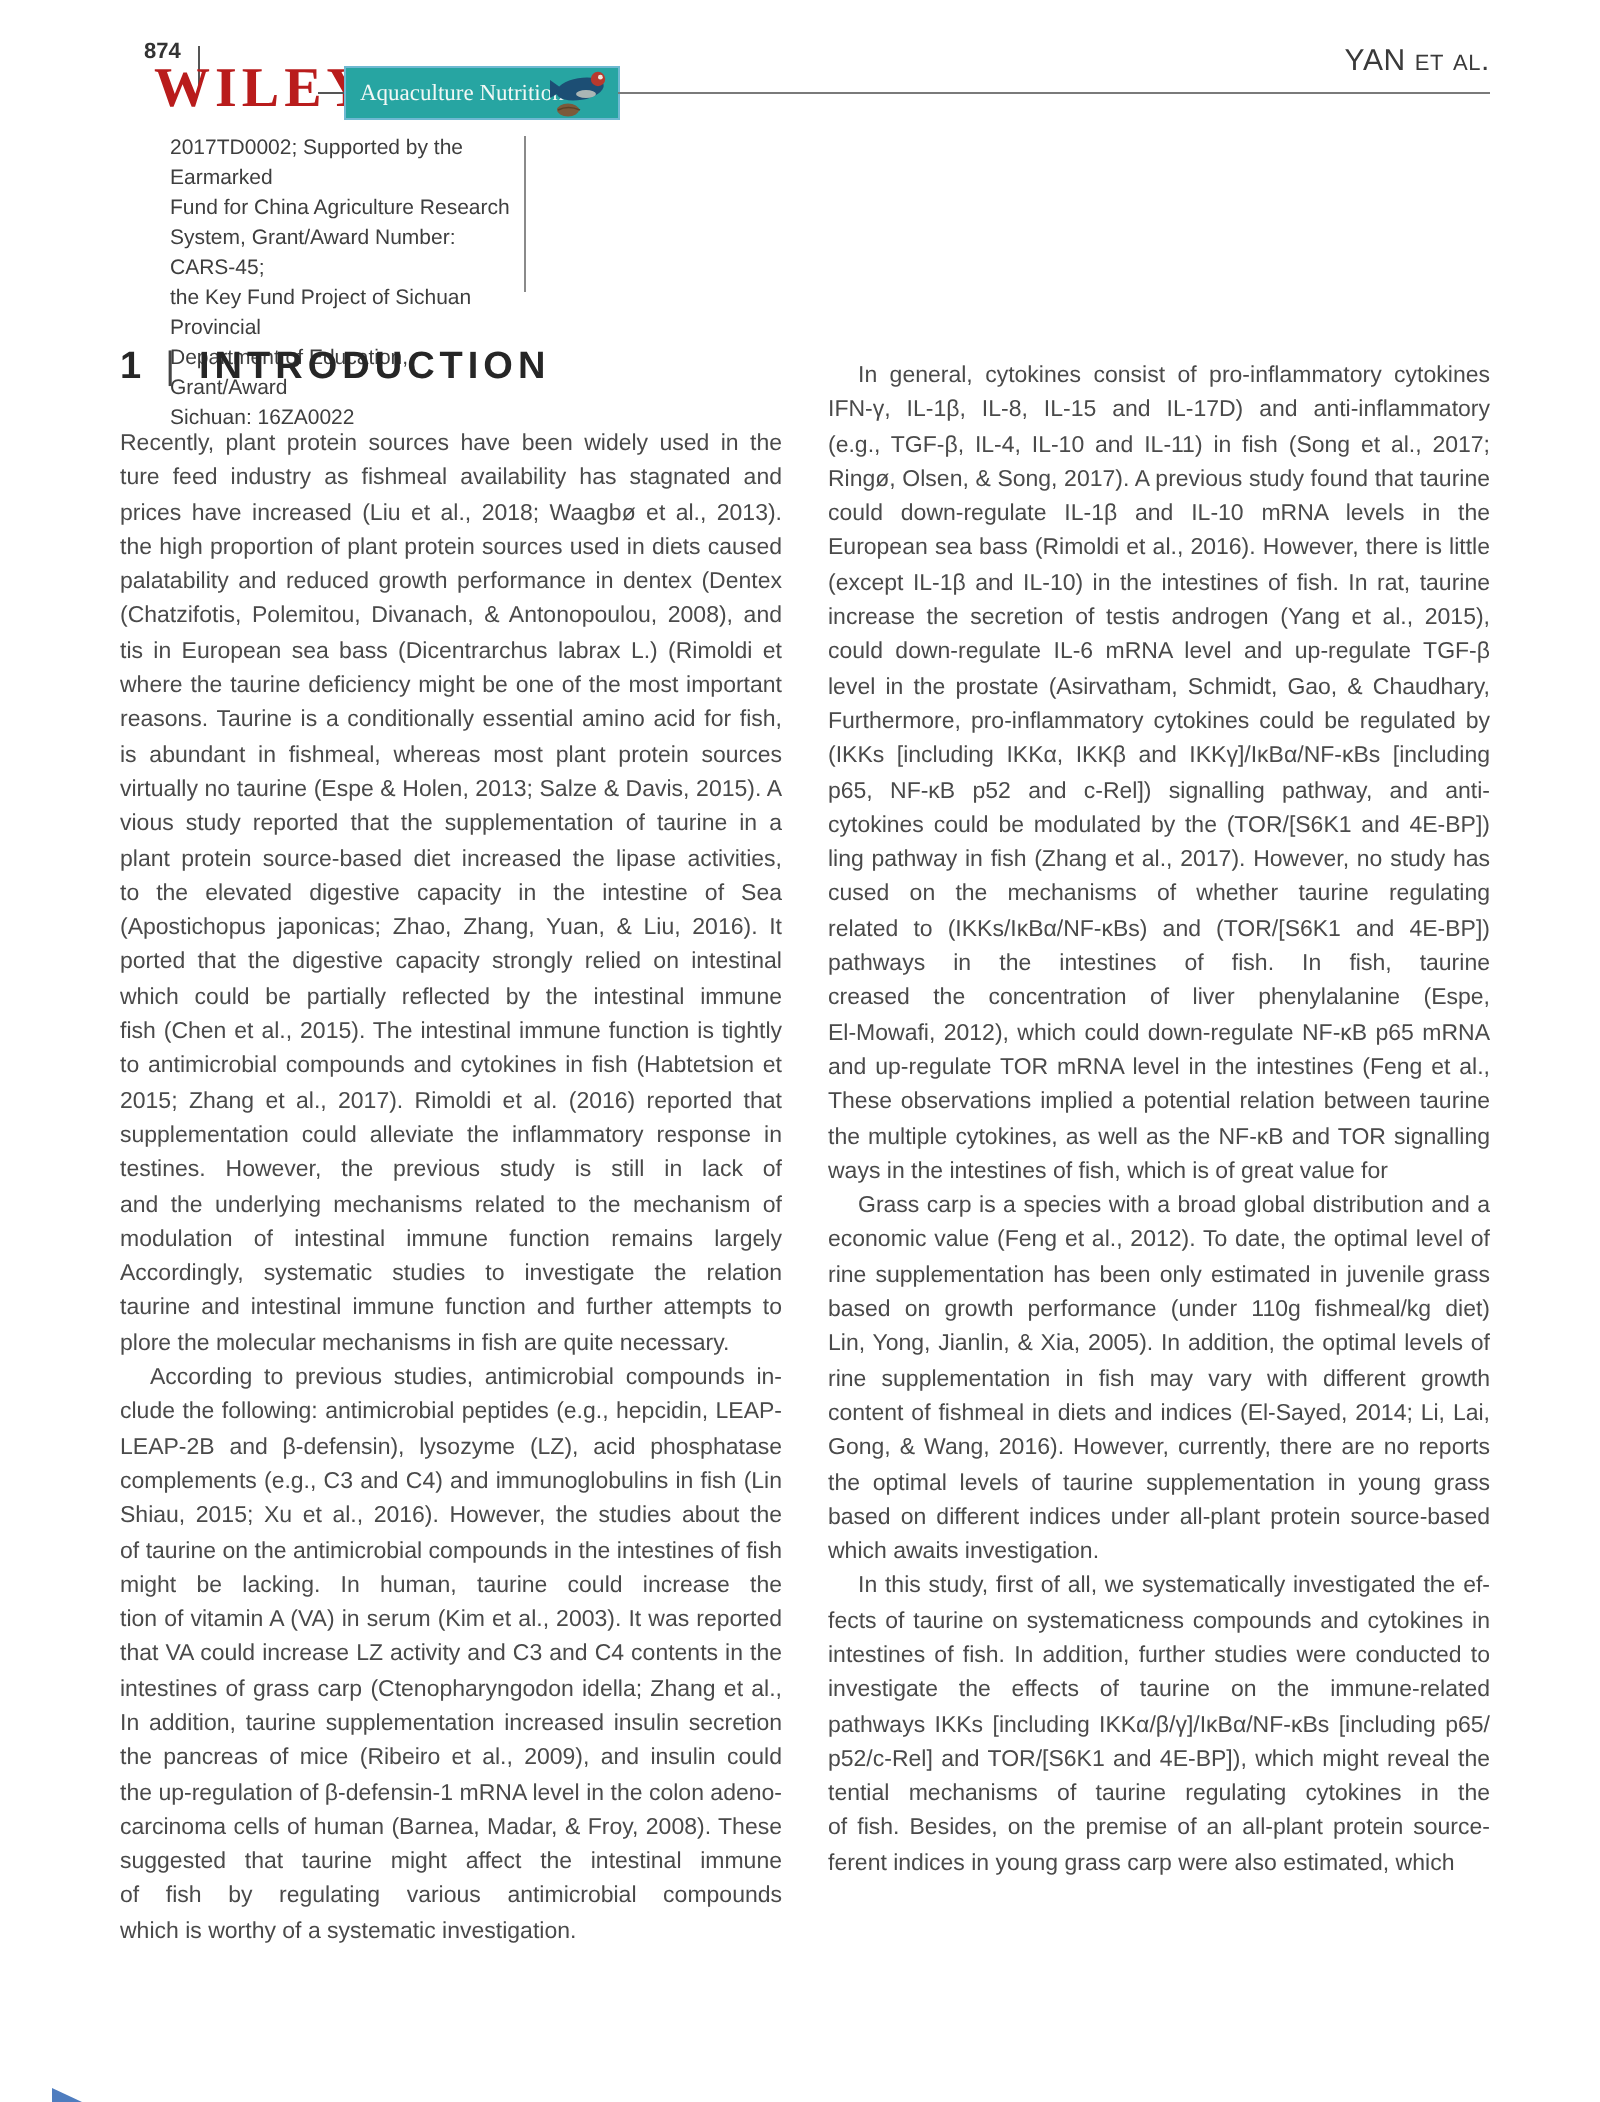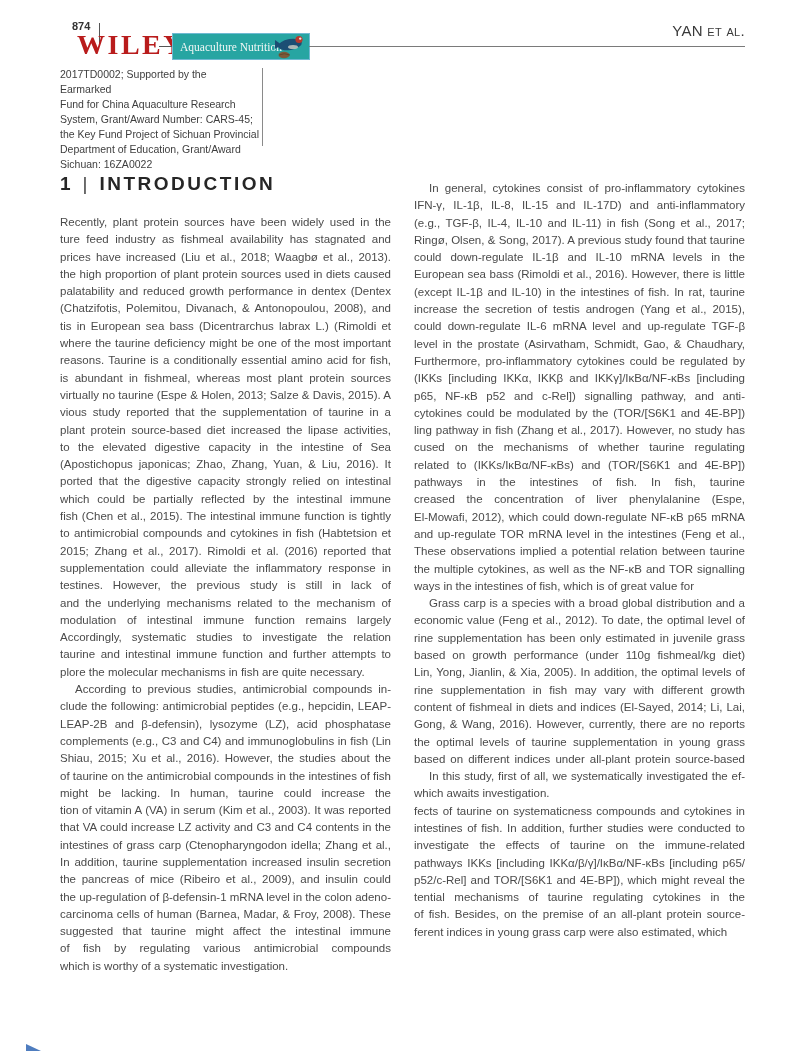--- a/index.html
+++ b/index.html
@@ -18,21 +18,21 @@
   .banner{position:absolute;left:172px;top:33px;width:138px;height:27px;
           background:var(--teal,#27a5a2);border:1px solid var(--banner-border,#6fb9d2);
           box-sizing:border-box;display:flex;align-items:center;}
   .banner-title{font-family:"Liberation Serif", serif;font-size:11.5px;color:#f2f8f6;
                 padding-left:7px;white-space:nowrap;}
   .banner-art{position:absolute;right:2px;top:1px;}
   .running-head{position:absolute;right:55px;top:22px;font-size:15px;color:#3a3a3a;
                 font-variant:small-caps;letter-spacing:.3px;}
   
   .funding{position:absolute;left:60px;top:67px;width:200px;}
-  .funding .fline{font-size:10.5px;line-height:15px;color:#3e3e3e;}
+  .funding .fline{font-size:10.5px;line-height:15px;color:#3e3e3e;margin-left:25px;}
   .funding-divider{position:absolute;left:262px;top:68px;width:1px;height:78px;background:#8a8a8a;}
   
   .section-heading{position:absolute;left:60px;top:173px;font-size:19px;font-weight:bold;
                    color:#262626;letter-spacing:1px;}
   .section-heading .sep{font-weight:normal;color:#444;margin:0 11px;}
   .section-heading .stitle{letter-spacing:2.5px;}
   
   .col{position:absolute;width:331px;}
   .col-left{left:60px;top:214px;}
   .col-right{left:414px;top:180px;}
@@ -64,21 +64,21 @@
       <ellipse cx="13" cy="20" rx="5.5" ry="3.2" fill="#7c5a3a"></ellipse>
       <path d="M8 20 q5 -2.5 11 0" stroke="#5d4227" stroke-width="0.8" fill="none"></path>
     </svg>
   </span>
 </div>
 <div class="head-rule"></div>
 <div class="running-head">YAN et al.</div>
 
 <div class="funding">
     <div class="fline">2017TD0002; Supported by the Earmarked</div>
-    <div class="fline">Fund for China Aquaculture Research</div>
+    <div class="fline">Fund for China Agriculture Research</div>
     <div class="fline">System, Grant/Award Number: CARS-45;</div>
     <div class="fline">the Key Fund Project of Sichuan Provincial</div>
     <div class="fline">Department of Education, Grant/Award</div>
     <div class="fline">Sichuan: 16ZA0022</div>
   </div>
 <div class="funding-divider"></div>
 
 <div class="section-heading">
   <span>1</span><span class="sep">|</span><span class="stitle">INTRODUCTION</span>
 </div>
@@ -157,22 +157,22 @@
     <div class="line indent">Grass carp is a species with a broad global distribution and a high</div>
     <div class="line">economic value (Feng et al., 2012). To date, the optimal level of tau-</div>
     <div class="line">rine supplementation has been only estimated in juvenile grass carp</div>
     <div class="line">based on growth performance (under 110g fishmeal/kg diet) (Luo,</div>
     <div class="line">Lin, Yong, Jianlin, &amp; Xia, 2005). In addition, the optimal levels of tau-</div>
     <div class="line">rine supplementation in fish may vary with different growth stages,</div>
     <div class="line">content of fishmeal in diets and indices (El-Sayed, 2014; Li, Lai, Li,</div>
     <div class="line">Gong, &amp; Wang, 2016). However, currently, there are no reports on</div>
     <div class="line">the optimal levels of taurine supplementation in young grass carp</div>
     <div class="line">based on different indices under all-plant protein source-based diet,</div>
+    <div class="line last">which awaits investigation.</div>
     <div class="line indent">In this study, first of all, we systematically investigated the ef-</div>
-    <div class="line last">which awaits investigation.</div>
     <div class="line">fects of taurine on systematicness compounds and cytokines in the</div>
     <div class="line">intestines of fish. In addition, further studies were conducted to</div>
     <div class="line">investigate the effects of taurine on the immune-related signalling</div>
     <div class="line">pathways IKKs [including IKKα/β/γ]/IκBα/NF-κBs [including p65/</div>
     <div class="line">p52/c-Rel] and TOR/[S6K1 and 4E-BP]), which might reveal the po-</div>
     <div class="line">tential mechanisms of taurine regulating cytokines in the intestines</div>
     <div class="line">of fish. Besides, on the premise of an all-plant protein source-based</div>
     <div class="line last">ferent indices in young grass carp were also estimated, which may</div>
   </div>
 

